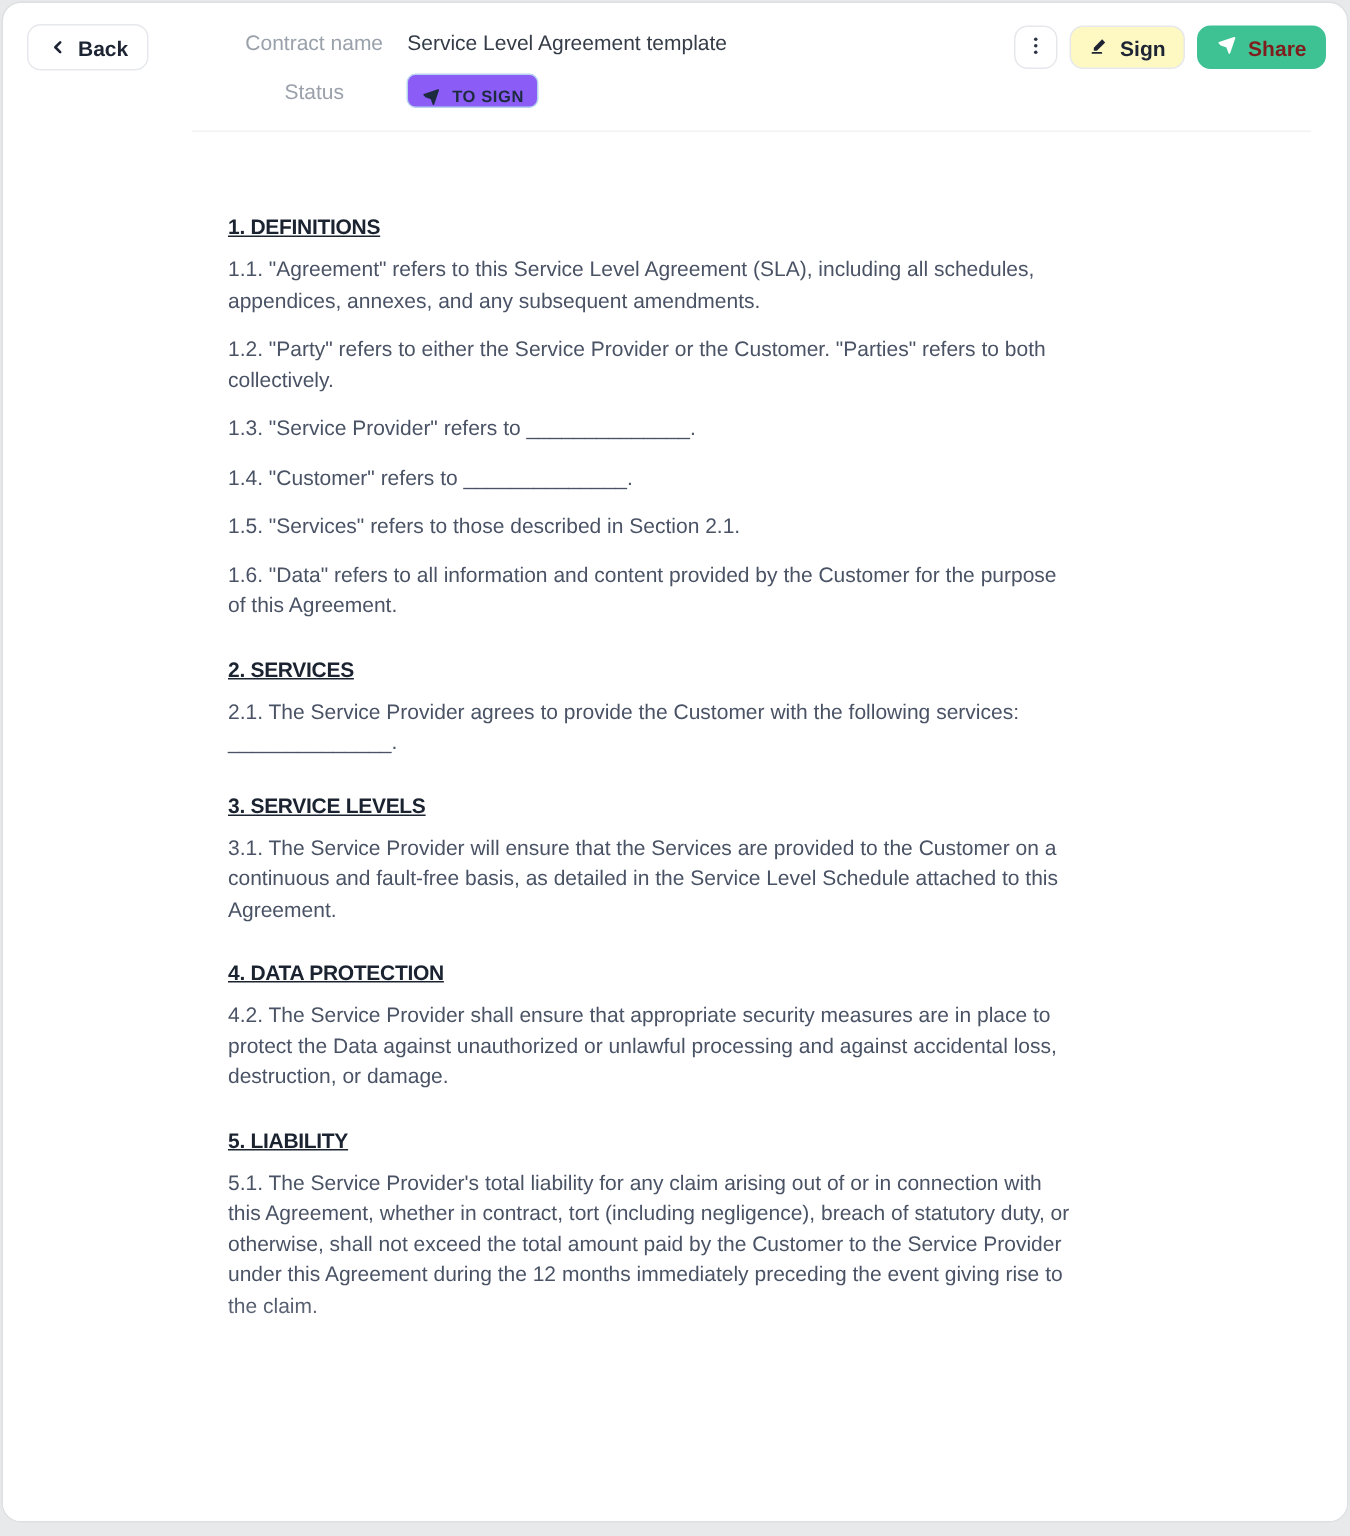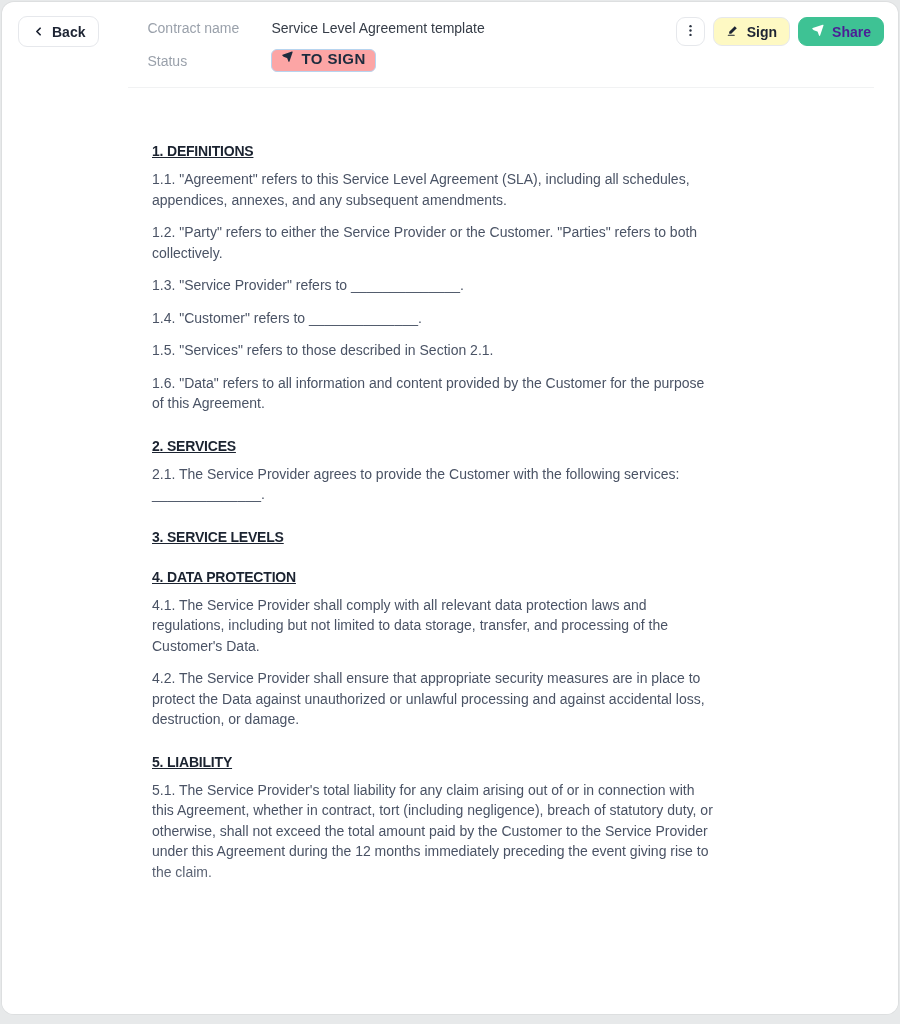--- a/index.html
+++ b/index.html
@@ -10,33 +10,33 @@
     box-shadow:0 0 0 1px rgba(0,0,0,0.04); }
 
   
   .header { display:flex; align-items:flex-start; padding:14px 14px 12px 16px; }
   .back-btn { display:inline-flex; align-items:center; gap:7px; height:31px; padding:0 13px;
     background:#fff; border:1px solid #e6e8ec; border-radius:9px; cursor:pointer;
     font-family:inherit; font-size:14px; font-weight:700; color:#1d2433;text-align:center; }
   .back-btn svg { display:block; }
   .meta { margin-left:48px; display:grid; grid-template-columns:124px auto; row-gap:13px;
     align-items:center; padding-top:4px; font-size:14px; }
-  .meta-label { color:#9aa1ab; }
+  .meta-label { color:#9aa1ab;text-align:center; }
   .meta-value { color:#353c47; font-weight:500; }
-  .badge { display:inline-flex; align-items:flex-start; gap:7px; height:23px; padding:0 9px;
-    background:#fca5a5; border:1px solid #b7d4ef; border-radius:6px;
-    font-size:15px; font-weight:700; letter-spacing:0.4px; color:#1c2b3d; width:max-content; }
+  .badge { display:inline-flex; align-items:flex-end; gap:7px; height:23px; padding:0 9px;
+    background:#8b5cf6; border:1px solid #b7d4ef; border-radius:6px;
+    font-size:11px; font-weight:700; letter-spacing:0.4px; color:#1c2b3d; width:max-content; }
   .badge svg { display:block; }
   .actions { margin-left:auto; display:flex; gap:8px; align-items:center; padding-top:1px; }
   .icon-btn { width:29px; height:29px; display:inline-flex; align-items:center; justify-content:center;
     background:#fff; border:1px solid #e6e8ec; border-radius:9px; cursor:pointer; color:#2b3442; }
   .btn { display:inline-flex; align-items:center; gap:7px; height:29px; padding:0 12px;
     border-radius:9px; cursor:pointer; font-family:inherit; font-size:14px; font-weight:700; }
   .sign-btn { background:#fef9c3; border:1px solid #e6e8ec; color:#1d2433; }
-  .share-btn { background:#3ec294; border:1px solid #3ec294; color:#4c1d95; }
+  .share-btn { background:#3ec294; border:1px solid #3ec294; color:#7f1d1d; }
   .divider { height:1px; background:#f1f2f3; margin:3px 24px 0 126px; }
 
   
   .doc { margin-left:150px; width:562px; padding-top:31px; }
   .doc h1 { font-size:27px; line-height:1.2; font-weight:700; color:#181f2a;
     letter-spacing:-0.4px; margin-bottom:2px; }
   .doc h2 { font-size:14px; font-weight:700; color:#1b2330; letter-spacing:-0.2px;
     margin:24px 0 10px;text-decoration:underline; }
   .doc p { font-size:14px; line-height:20.5px; color:#4a5365; margin-bottom:12px; }
 
@@ -120,25 +120,25 @@
           <p>1.6. "Data" refers to all information and content provided by the Customer for the purpose of this Agreement.</p>
         </section>
 
   <section>
     <h2>2. SERVICES</h2>
   <p>2.1. The Service Provider agrees to provide the Customer with the following services: ______________.</p>
         </section>
 
   <section>
     <h2>3. SERVICE LEVELS</h2>
+  <p>3.1. The Service Provider will ensure that the Services are provided to the Customer on a continuous and fault-free basis, as detailed in the Service Level Schedule attached to this Agreement.</p>
         </section>
 
   <section>
     <h2>4. DATA PROTECTION</h2>
-  <p>4.1. The Service Provider shall comply with all relevant data protection laws and regulations, including but not limited to data storage, transfer, and processing of the Customer's Data.</p>
           <p>4.2. The Service Provider shall ensure that appropriate security measures are in place to protect the Data against unauthorized or unlawful processing and against accidental loss, destruction, or damage.</p>
         </section>
 
   <section>
     <h2>5. LIABILITY</h2>
   <p>5.1. The Service Provider's total liability for any claim arising out of or in connection with this Agreement, whether in contract, tort (including negligence), breach of statutory duty, or otherwise, shall not exceed the total amount paid by the Customer to the Service Provider under this Agreement during the 12 months immediately preceding the event giving rise to the claim.</p>
         </section>
 
 </div>
   </main>

